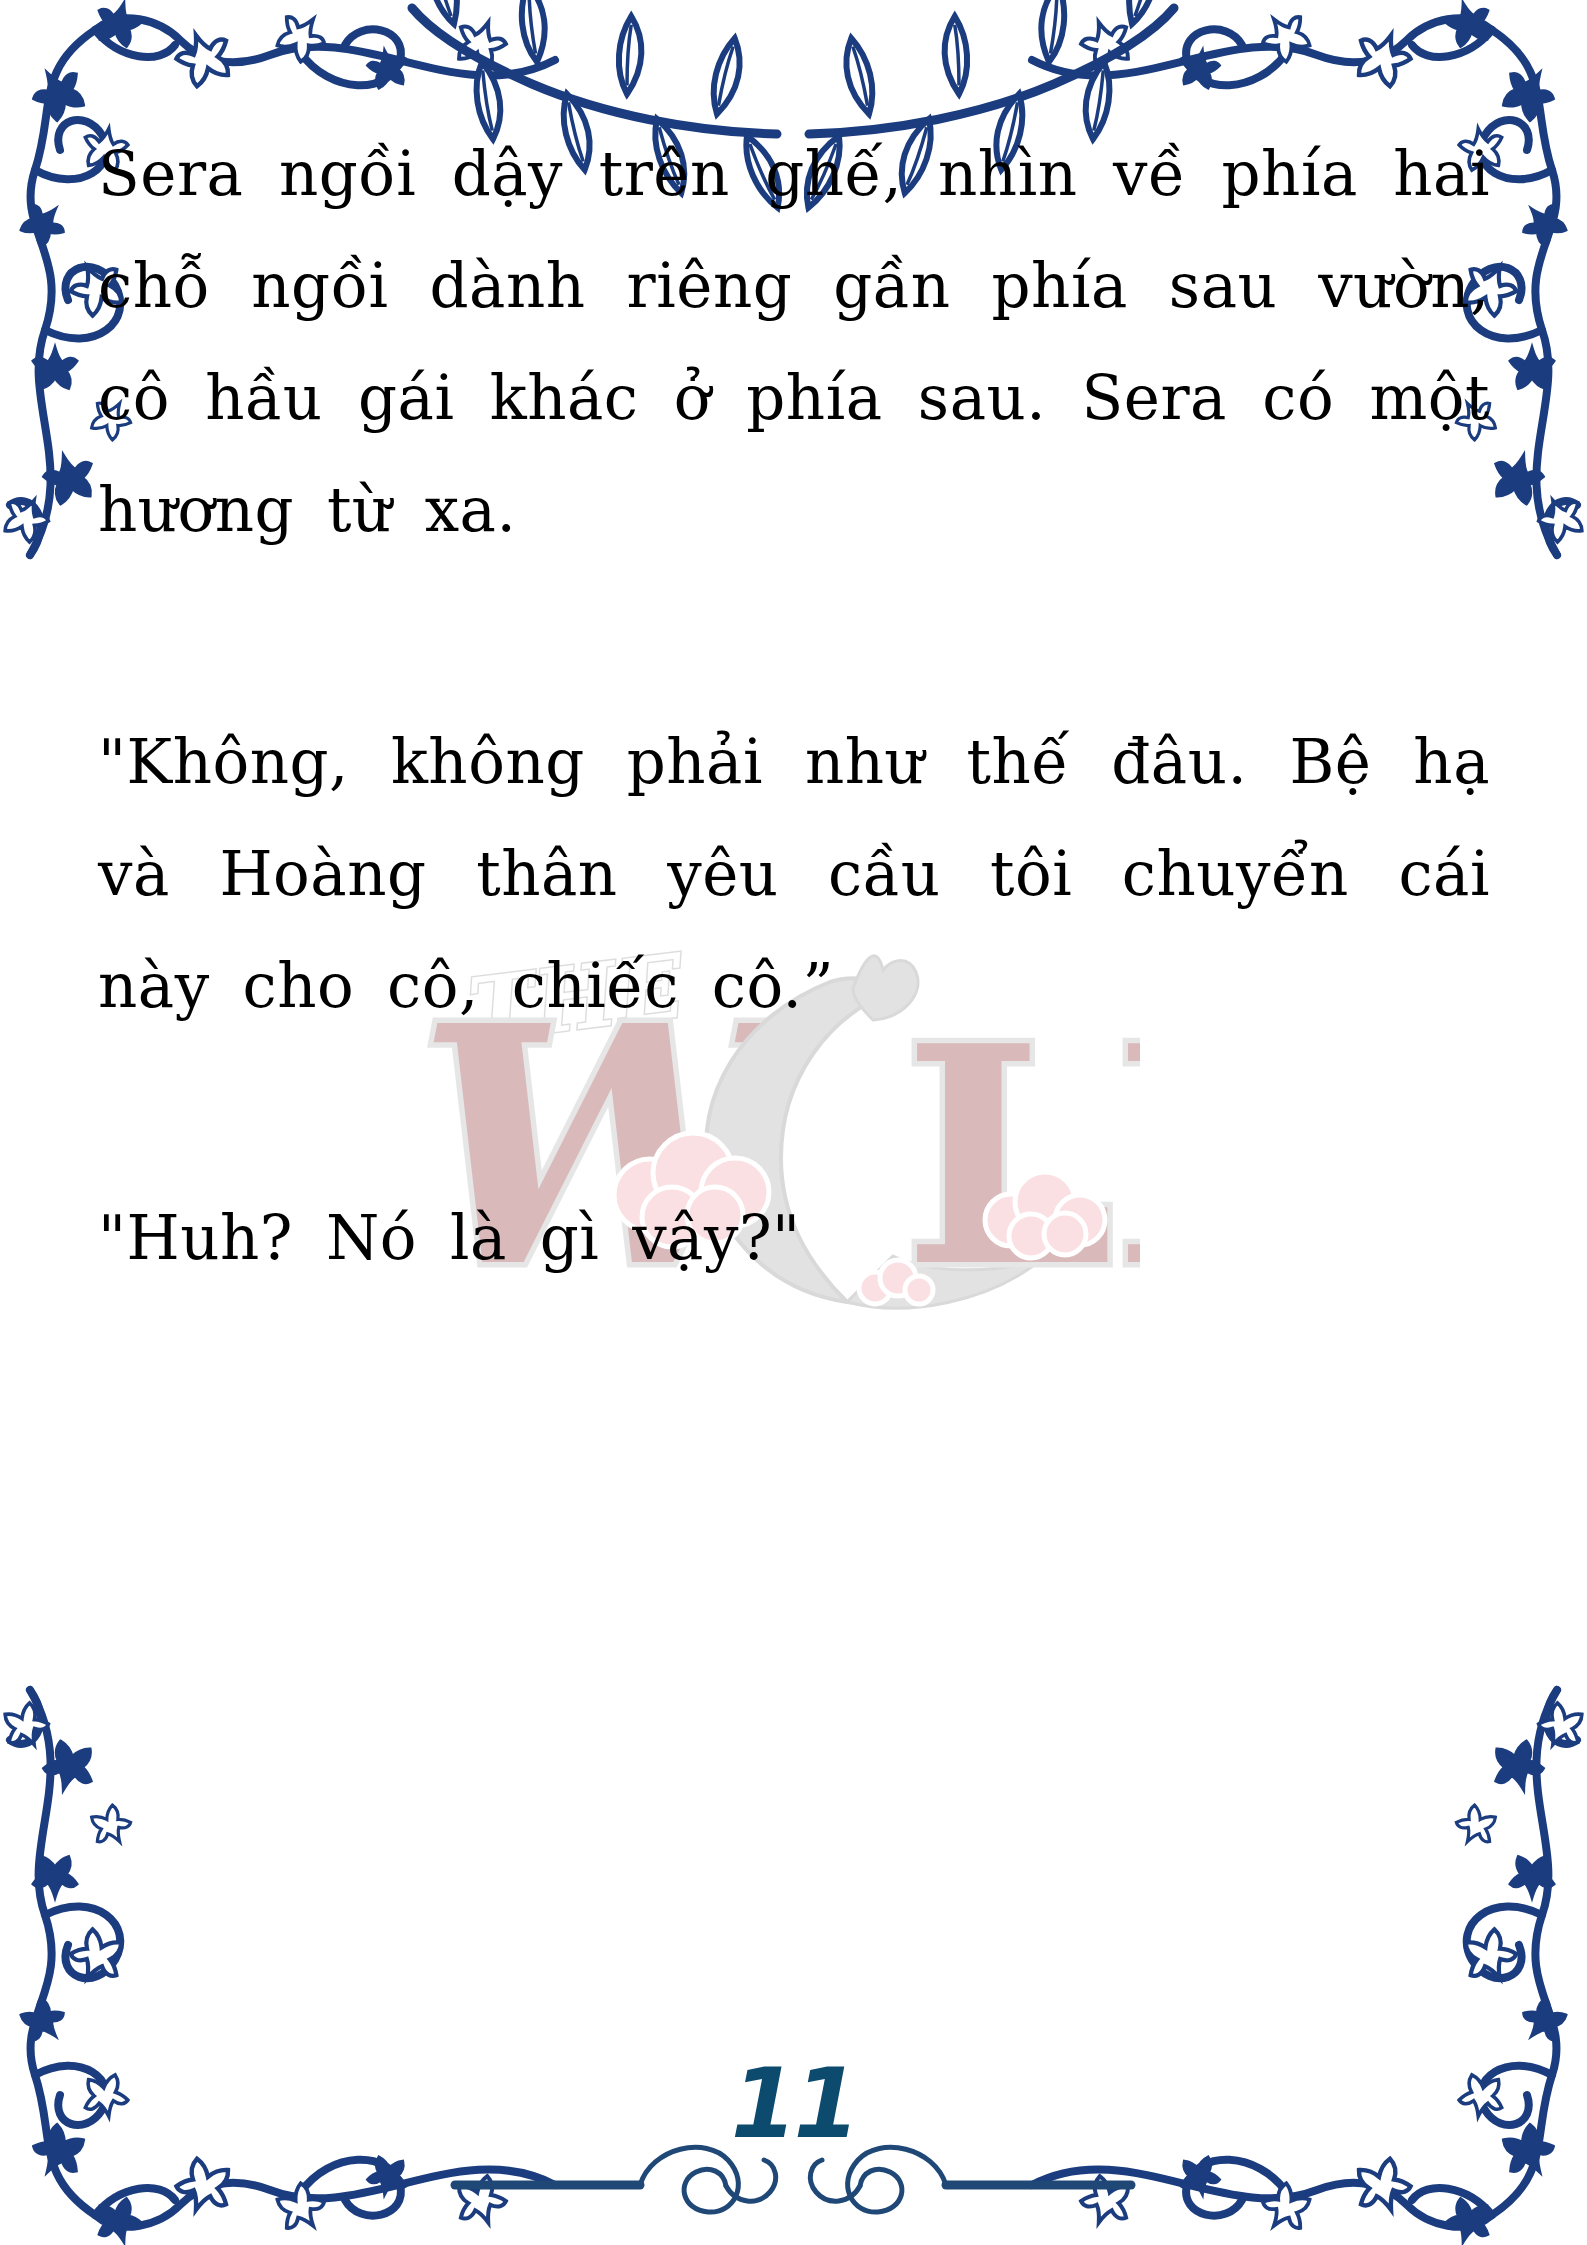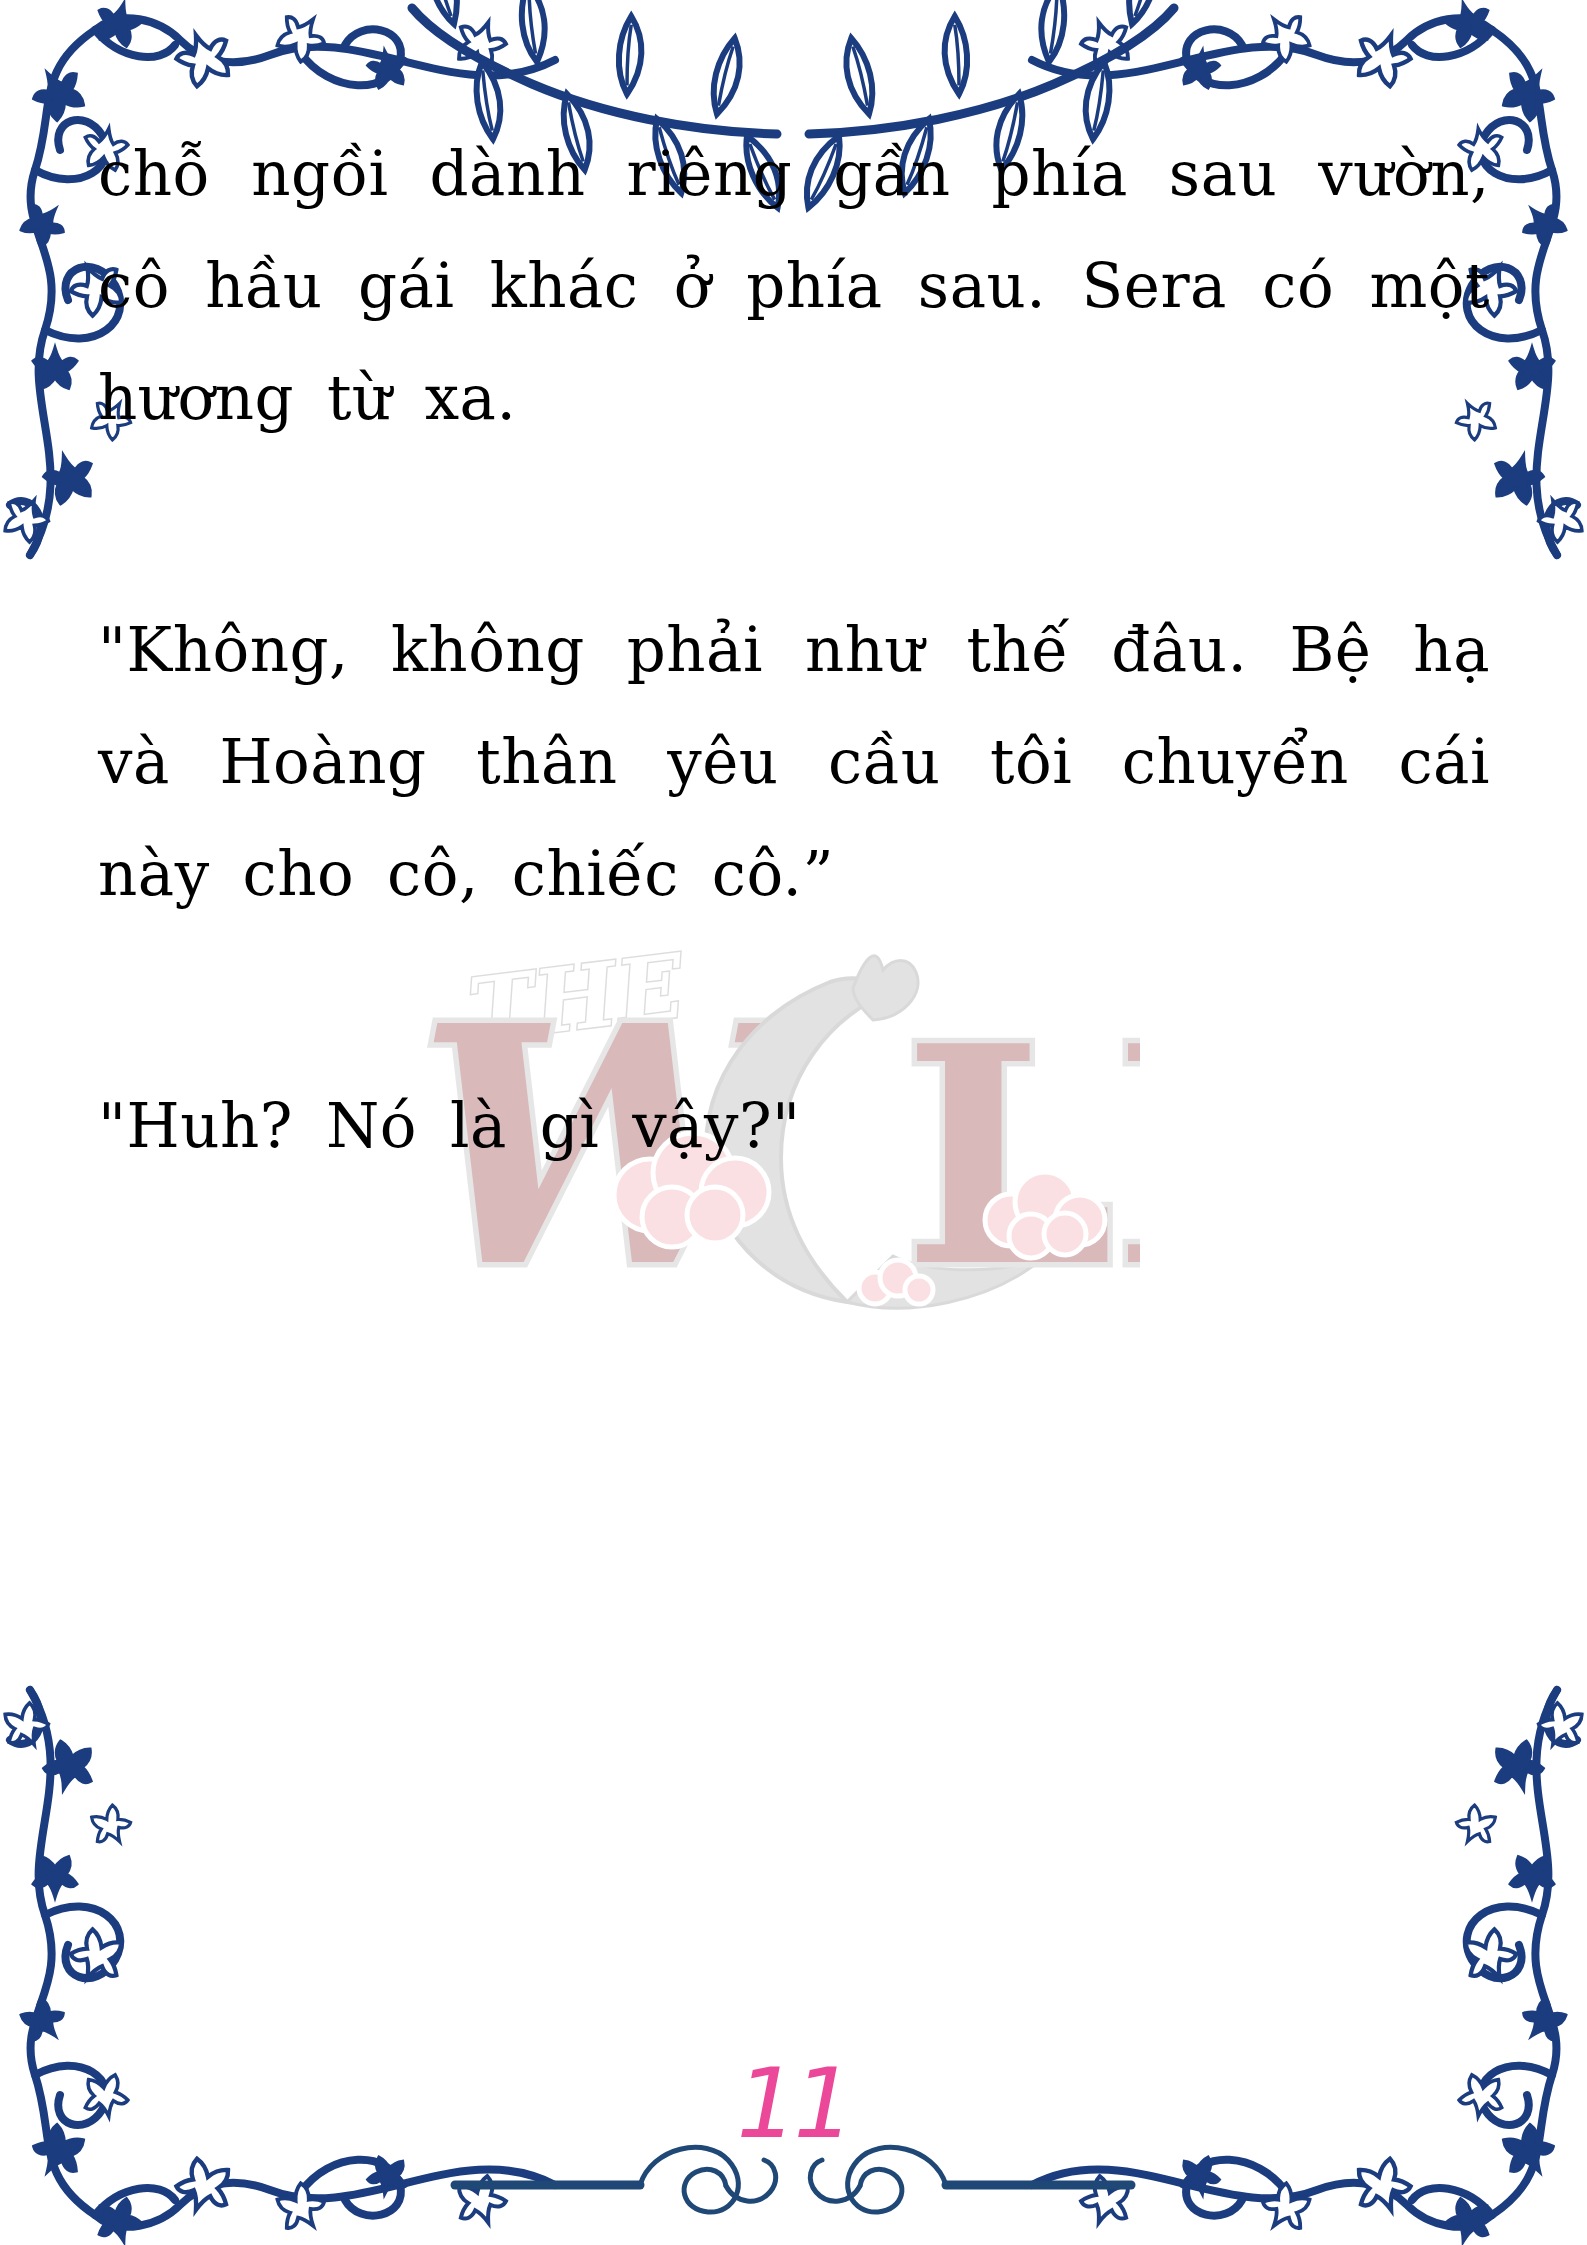--- a/index.html
+++ b/index.html
@@ -29,22 +29,22 @@
   }
   .para{margin:0 0 140px 0;}
   .para:nth-child(2){margin-top:54px;}
   .line{text-align:justify;text-align-last:justify;}
   .line.last{text-align-last:left;}
   
   .page-number{
     position:absolute;left:0;right:0;top:2054px;height:100px;
     z-index:2;text-align:center;
     font-family:"DejaVu Sans","Liberation Sans",sans-serif;
-    font-style:italic;font-weight:normal;
-    font-size:96px;line-height:100px;letter-spacing:-4px;color:#ec4899;
+    font-style:italic;font-weight:bold;
+    font-size:96px;line-height:100px;letter-spacing:-4px;color:#0c4a6e;
   }
 </style>
 </head>
 <body>
 
 <div class="page">
 
   <svg class="watermark" viewBox="0 0 715 400" aria-hidden="true">
     <g>
       <text x="48" y="112" font-size="88" font-style="italic" font-weight="bold" fill="#ffffff" stroke="#9a9a9a" stroke-width="3" paint-order="stroke" transform="rotate(-7 48 112)">THE</text>
@@ -169,20 +169,21 @@
     <use href="#laurelBranch" transform="translate(814,14) scale(-1,1)"></use>
 
     <g>
       <use href="#divHalf"></use>
       <use href="#divHalf" transform="translate(1586,0) scale(-1,1)"></use>
     </g>
   </svg>
 
   <div class="text-block">
       <div class="para">
+        <div class="line">Sera ngồi dậy trên ghế, nhìn về phía hai</div>
         <div class="line">chỗ ngồi dành riêng gần phía sau vườn,</div>
         <div class="line">cô hầu gái khác ở phía sau. Sera có một</div>
         <div class="line last">hương từ xa.</div>
       </div>
       <div class="para">
         <div class="line">"Không, không phải như thế đâu. Bệ hạ</div>
         <div class="line">và Hoàng thân yêu cầu tôi chuyển cái</div>
         <div class="line last">này cho cô, chiếc cô.”</div>
       </div>
       <div class="para">

